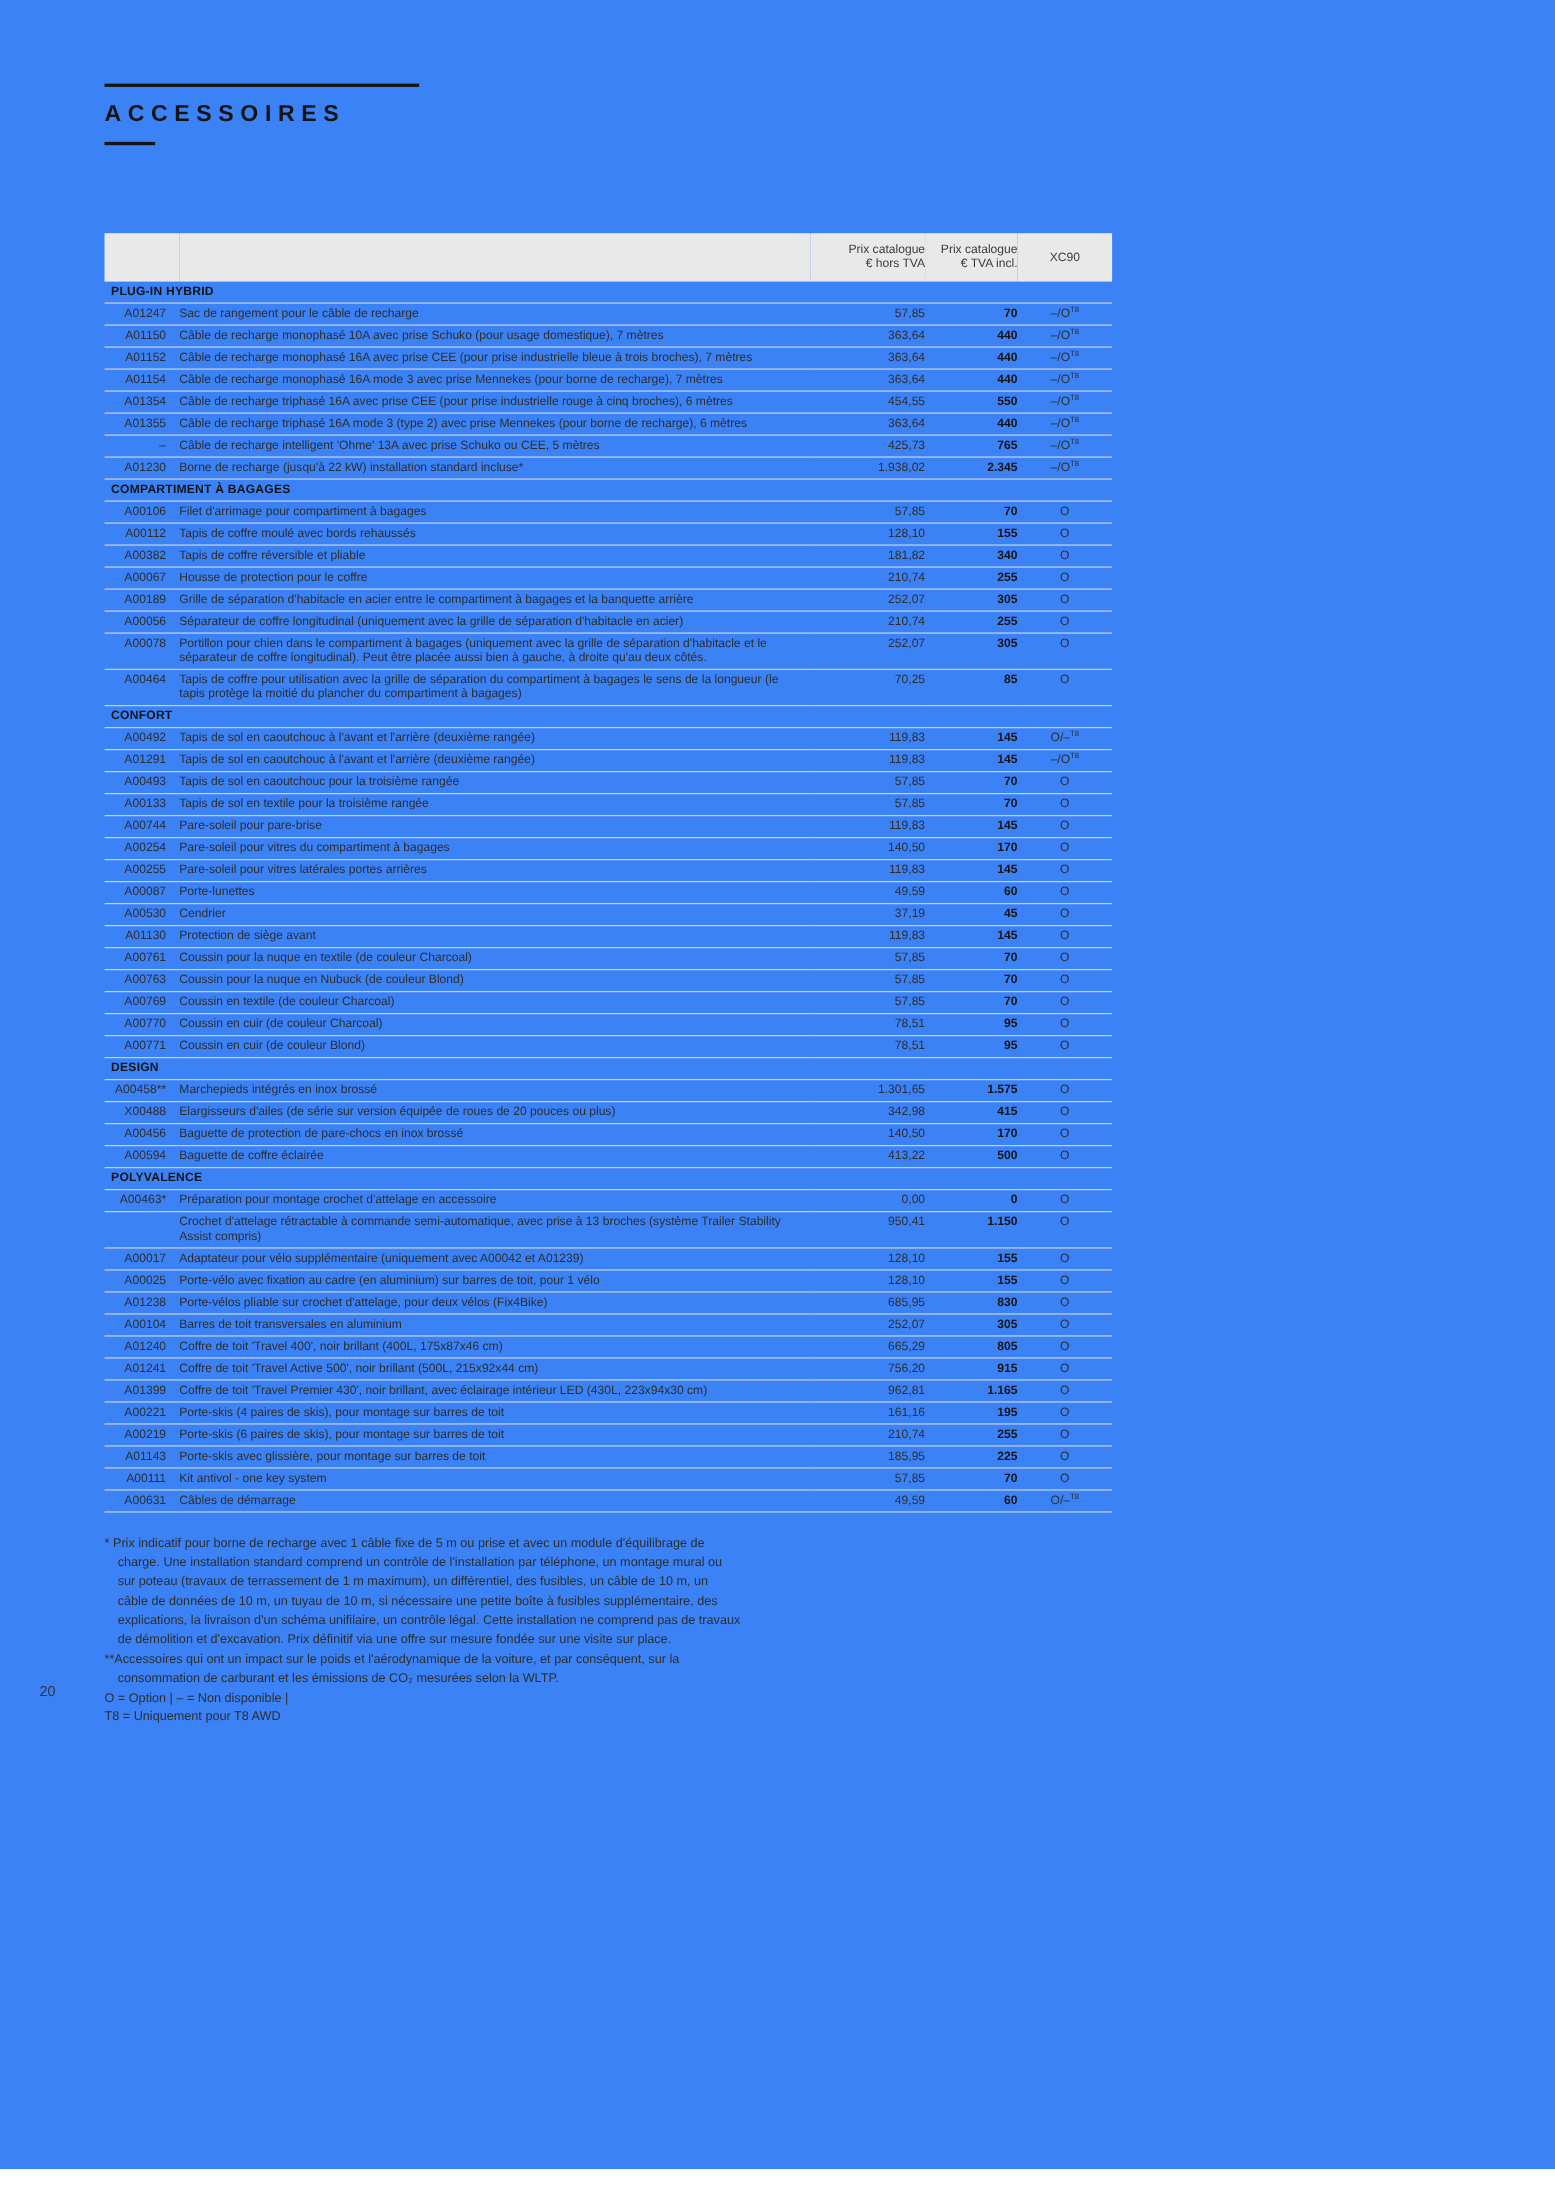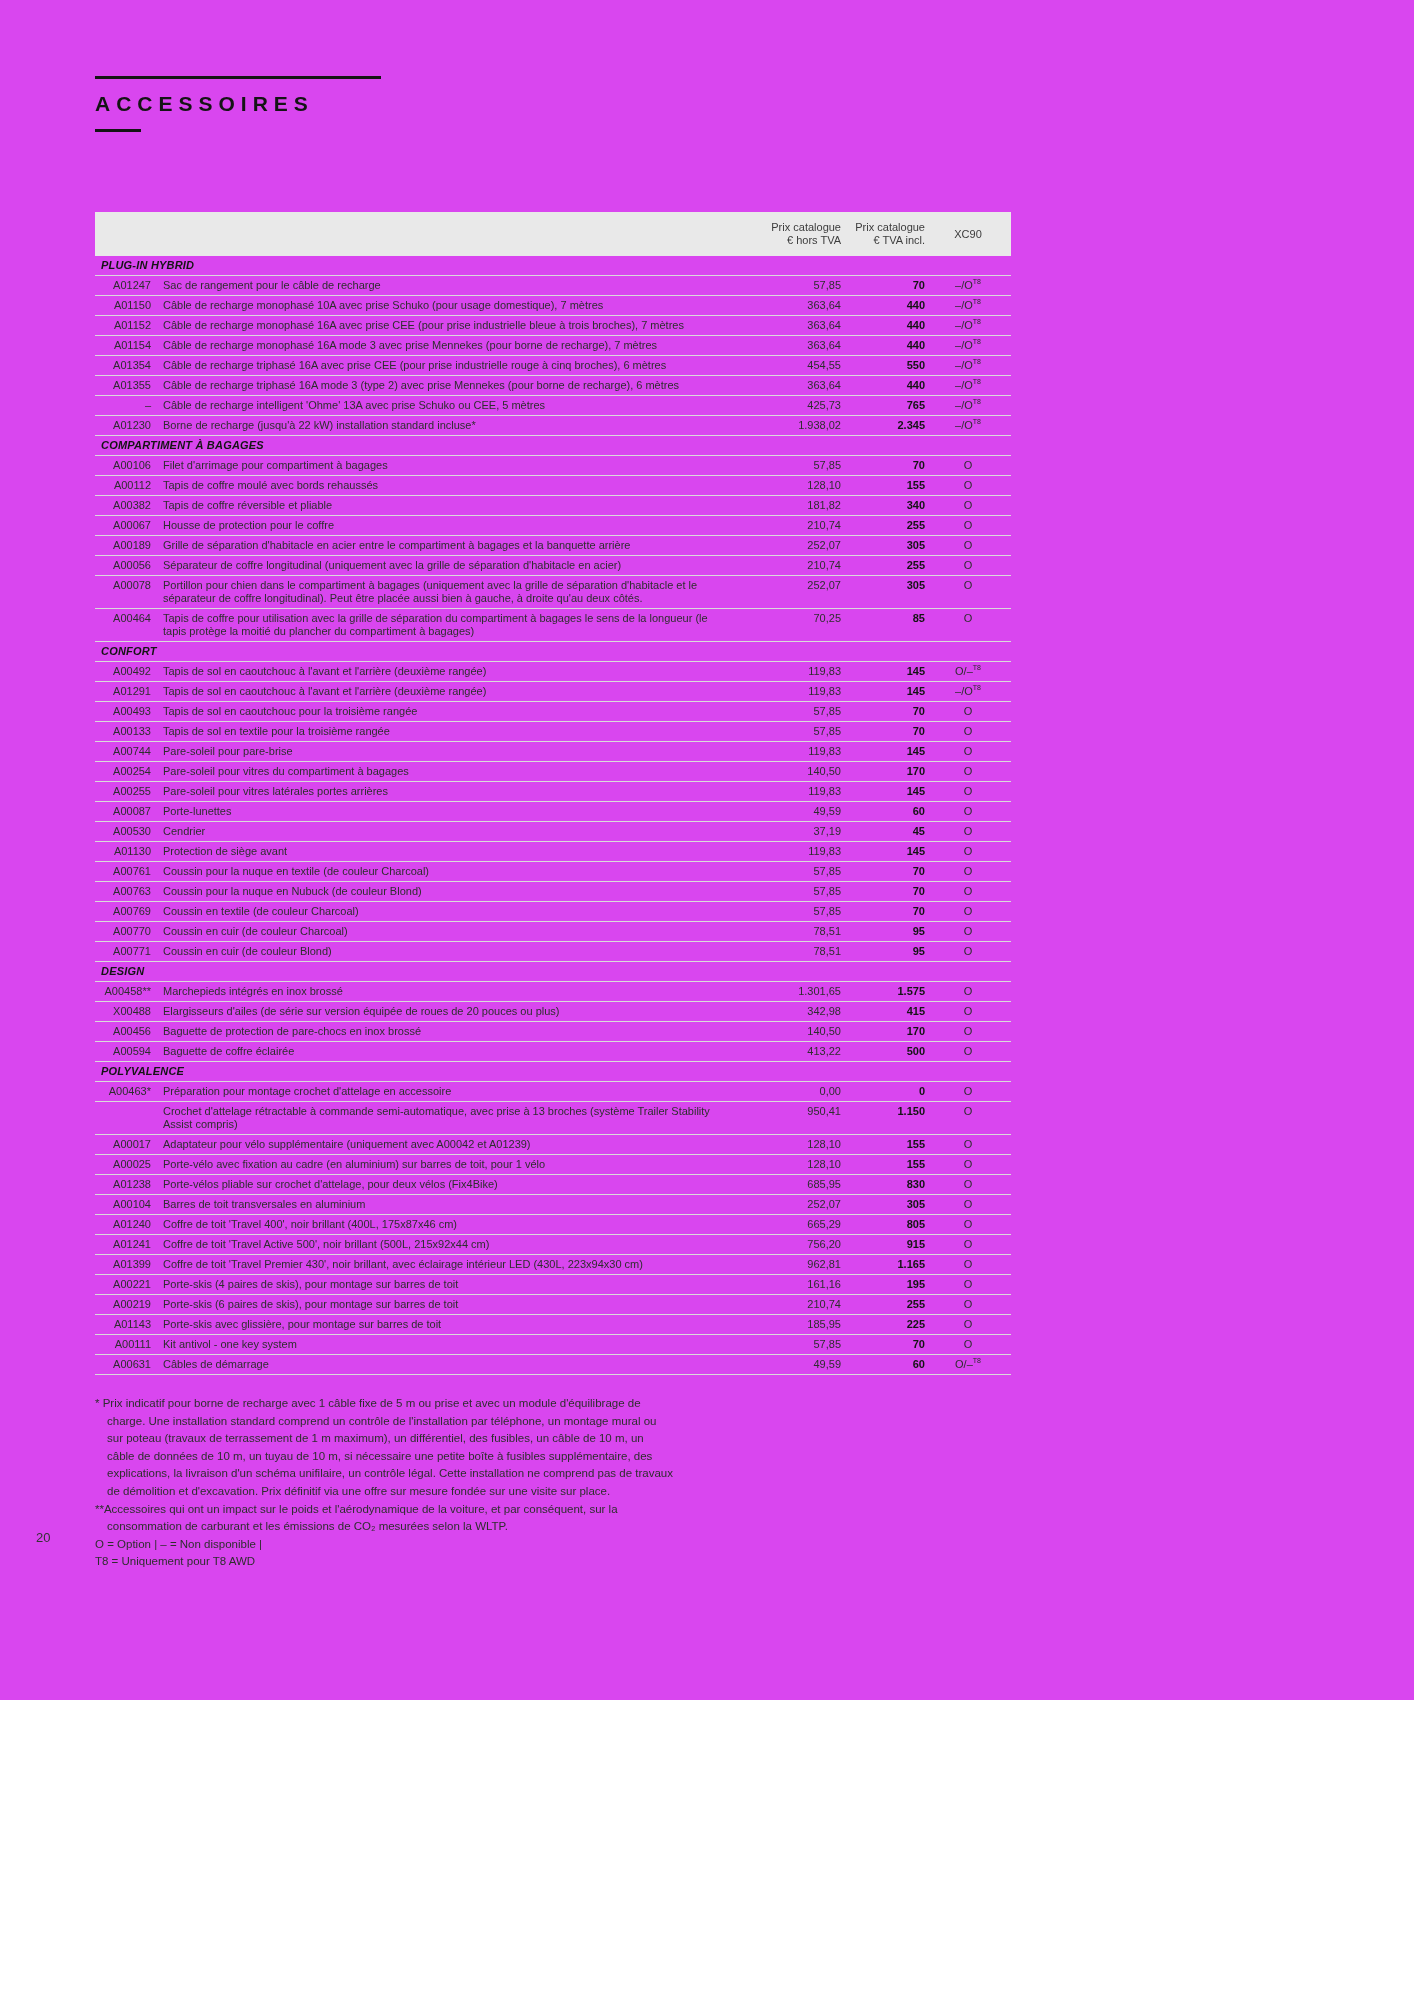--- a/index.html
+++ b/index.html
@@ -1,22 +1,22 @@
 <!DOCTYPE html>
 <html><head>
 <meta charset="utf-8">
 <style>
   * { box-sizing: border-box; }
   html, body { margin: 0; padding: 0; background: #ffffff; }
   body { font-family: "Liberation Sans", sans-serif; color: #222; }
   .page {
     position: relative;
     width: 1414px;
-    height: 1700px;
-    background: #d946ef;
+    height: 1972px;
+    background: #3b82f6;
     overflow: hidden;
   }
   .rule-top {
     position: absolute; left: 95px; top: 76px;
     width: 286px; height: 3px; background: #141414;
   }
   .page-title {
     position: absolute; left: 95px; top: 92px;
     margin: 0; font-size: 21px; font-weight: 700;
     letter-spacing: 6px; color: #141414;
@@ -47,21 +47,20 @@
   thead th.h-center { text-align: center; }
   thead th .hline { display: block; }
   tbody td {
     vertical-align: top;
     padding: 3px 0;
     border-bottom: 1px solid #dadada;
   }
   tr.section-row td {
     font-weight: 700; color: #141414; padding-left: 6px;
     letter-spacing: 0.2px;
-    font-style: italic;
   }
   td.code { text-align: right; padding-right: 12px; white-space: nowrap; }
   td.desc { padding-right: 14px; }
   td.price { text-align: right; white-space: nowrap; }
   td.price-incl { text-align: right; white-space: nowrap; font-weight: 700; color: #141414; }
   td.avail { text-align: center; white-space: nowrap; }
   sup.t8 { font-size: 7px; line-height: 0; vertical-align: super; }
   .footer-area {
     display: flex; justify-content: space-between;
     margin-top: 20px; align-items: flex-start; flex-direction: column;

